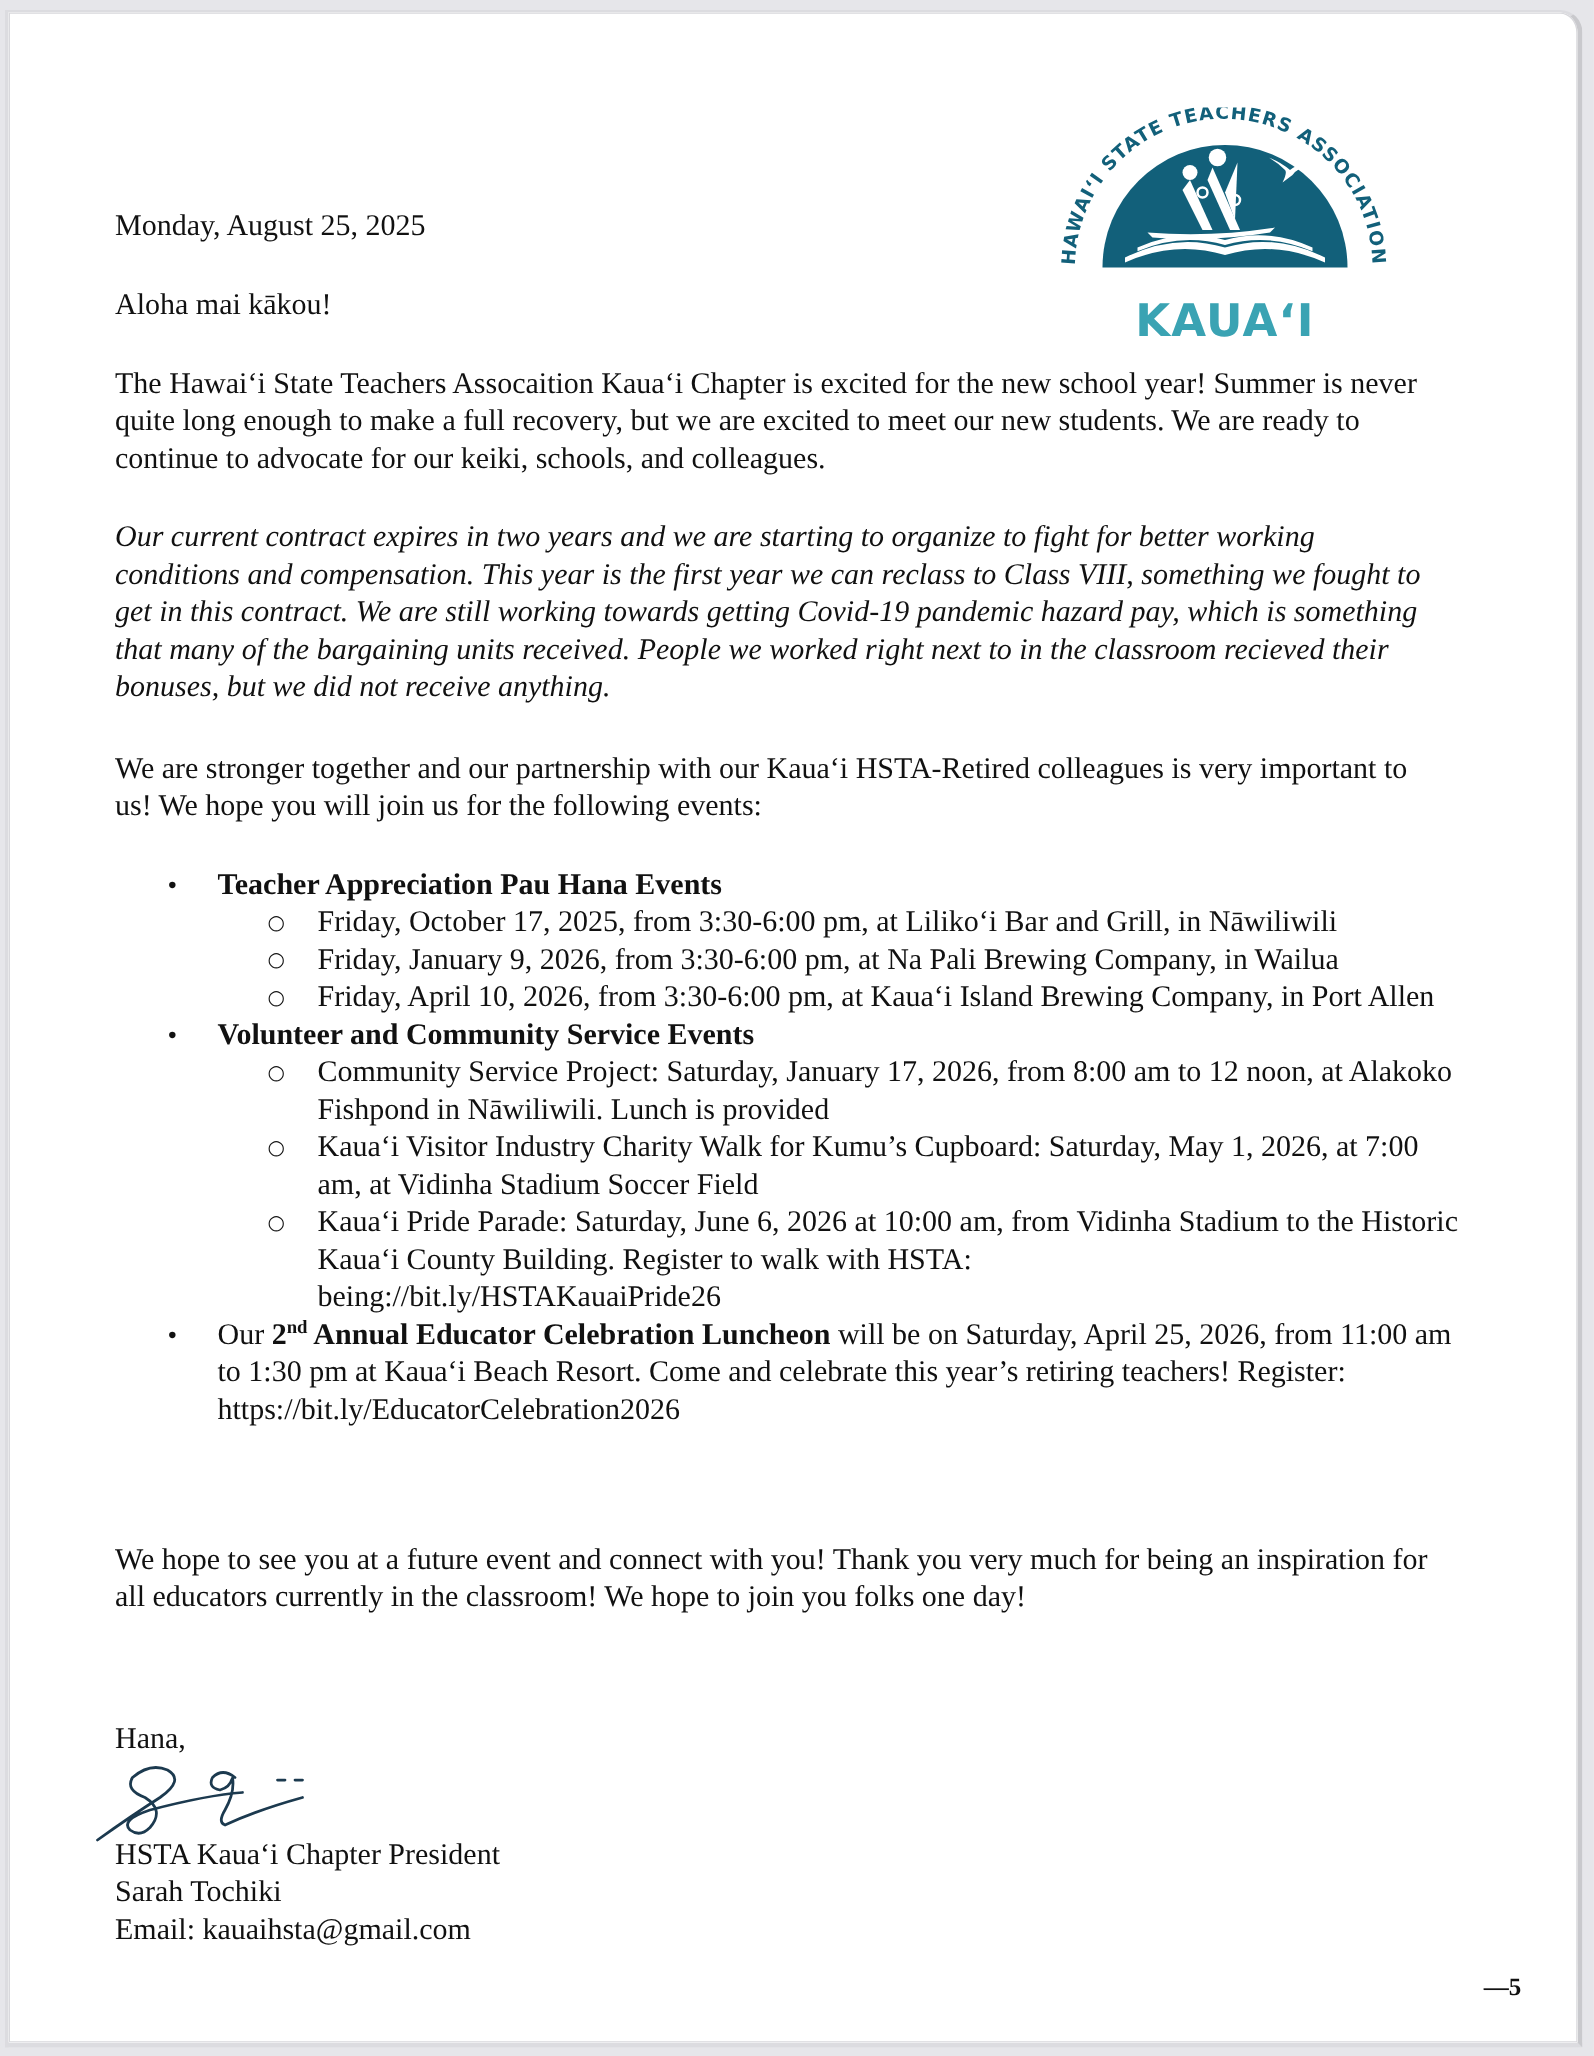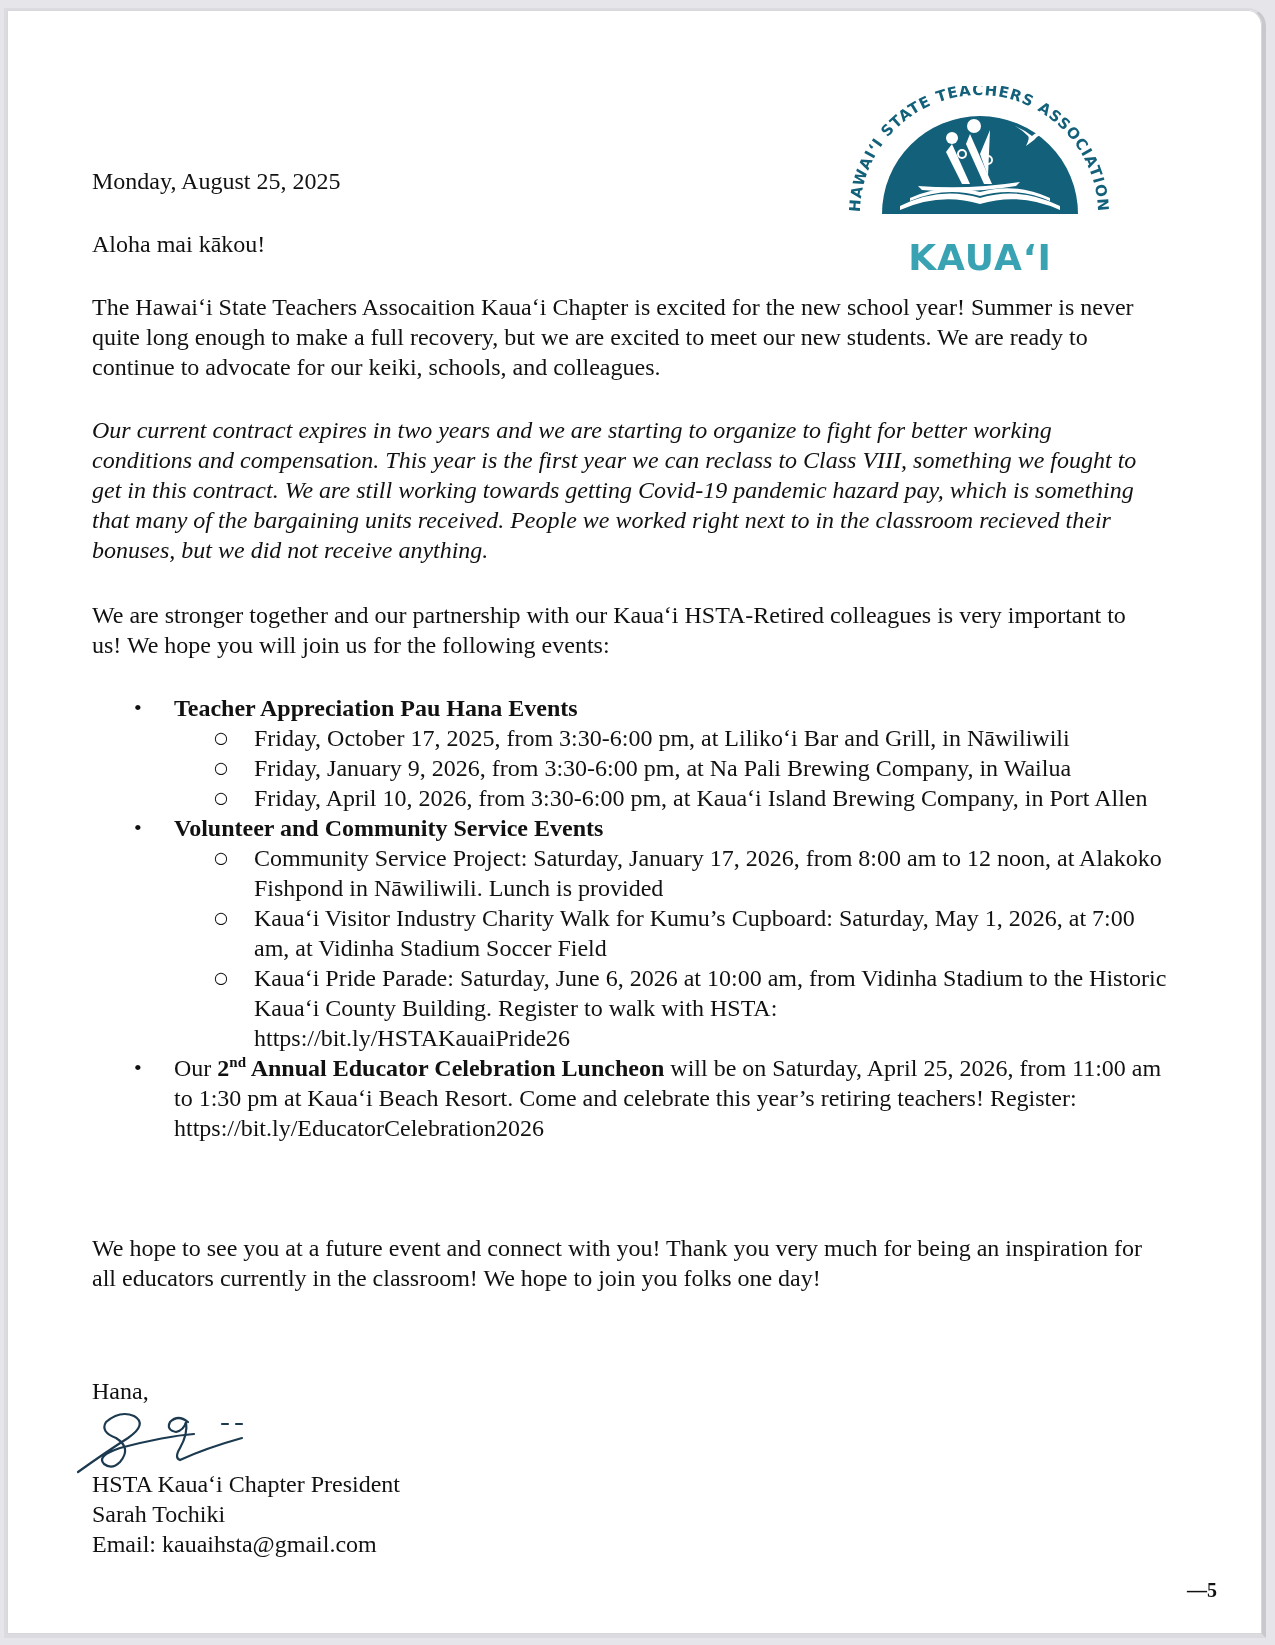--- a/index.html
+++ b/index.html
@@ -169,21 +169,21 @@
           <span class="circ">○</span>
           <span>Community Service Project: Saturday, January 17, 2026, from 8:00 am to 12 noon, at Alakoko Fishpond in Nāwiliwili. Lunch is provided</span>
         </li>
         <li>
           <span class="circ">○</span>
           <span>Kauaʻi Visitor Industry Charity Walk for Kumu’s Cupboard: Saturday, May 1, 2026, at 7:00 am, at Vidinha Stadium Soccer Field</span>
         </li>
         <li>
           <span class="circ">○</span>
           <span>Kauaʻi Pride Parade: Saturday, June 6, 2026 at 10:00 am, from Vidinha Stadium to the Historic Kauaʻi County Building. Register to walk with HSTA:</span><br>
-          <a class="link">https://bit.ly/HSTAKauaiPride26</a>
+          <a class="link">being://bit.ly/HSTAKauaiPride26</a>
         </li>
       </ul>
     </li>
     <li>
       <span class="bullet">•</span>
       <div class="cat-intro">
         <span>Our </span><b><span>2</span><sup>nd</sup><span> Annual Educator Celebration Luncheon</span></b><span> will be on Saturday, April 25, 2026, from 11:00 am to 1:30 pm at Kauaʻi Beach Resort. Come and celebrate this year’s retiring teachers! Register: </span><a class="link">https://bit.ly/EducatorCelebration2026</a>
       </div>
     </li>
   </ul>

